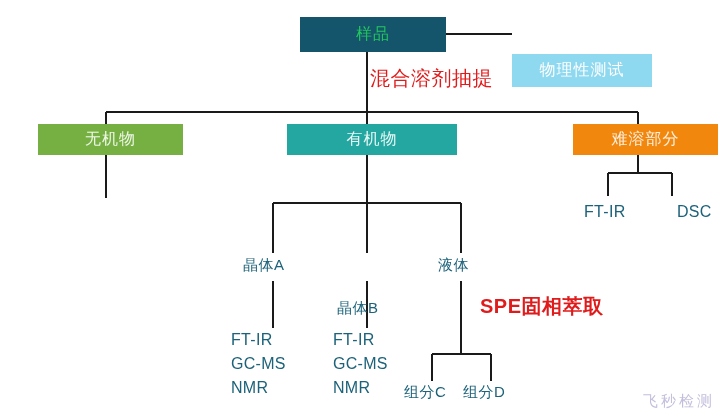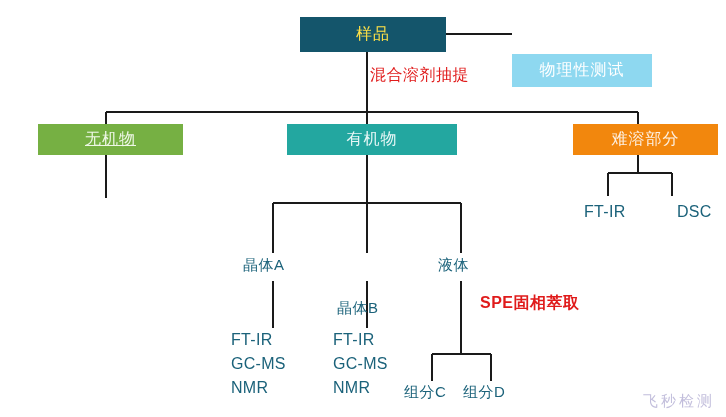--- a/index.html
+++ b/index.html
@@ -31,21 +31,21 @@
     box-sizing: border-box;
     display: flex;
     align-items: center;
     justify-content: center;
     font-size: 16px;
     letter-spacing: 1px;
     white-space: nowrap;
   }
   .node.sample {
     background: #14556b;
-    color: #fde047;
+    color: #22c55e;
   }
   .node.physical {
     background: #8ed8f0;
     color: #ffffff;
   }
   .node.inorganic {
     background: #76b043;
     color: #eef7e6;
   }
   .node.organic {
@@ -70,21 +70,21 @@
     line-height: 24px;
     white-space: nowrap;
     letter-spacing: 0.3px;
   }
   .techlist div {
     display: block;
   }
   .annot {
     position: absolute;
     color: #e01b1b;
-    font-size: 16px;
+    font-size: 20px;
     white-space: nowrap;
     letter-spacing: 0.5px;
   }
   .watermark {
     position: absolute;
     color: #b8b3d6;
     font-size: 15px;
     letter-spacing: 3px;
     white-space: nowrap;
     opacity: 0.85;
@@ -132,21 +132,21 @@
       <line x1="672" y1="173" x2="672" y2="196"></line>
     </g>
   </svg>
 
   <div class="node sample" style="left:300px; top:17px; width:146px; height:35px;">样品</div>
 
   <div class="node physical" style="left:512px; top:17px; width:140px; height:33px;margin-top:37px;">物理性测试</div>
 
   <div class="annot" style="left:370px; top:65px;">混合溶剂抽提</div>
 
-  <div class="node inorganic" style="left:38px; top:124px; width:145px; height:31px;text-decoration:underline;">无机物</div>
+  <div class="node inorganic" style="left:38px; top:124px; width:145px; height:31px;">无机物</div>
 
   <div class="node organic" style="left:287px; top:124px; width:170px; height:31px;">有机物</div>
 
   <div class="node insoluble" style="left:573px; top:124px; width:145px; height:31px;">难溶部分</div>
 
 
 
   <div class="techlist" style="left:584px; top:200px;">FT-IR</div>
 
   <div class="techlist" style="left:653px; top:200px;margin-left:24px;">DSC</div>

